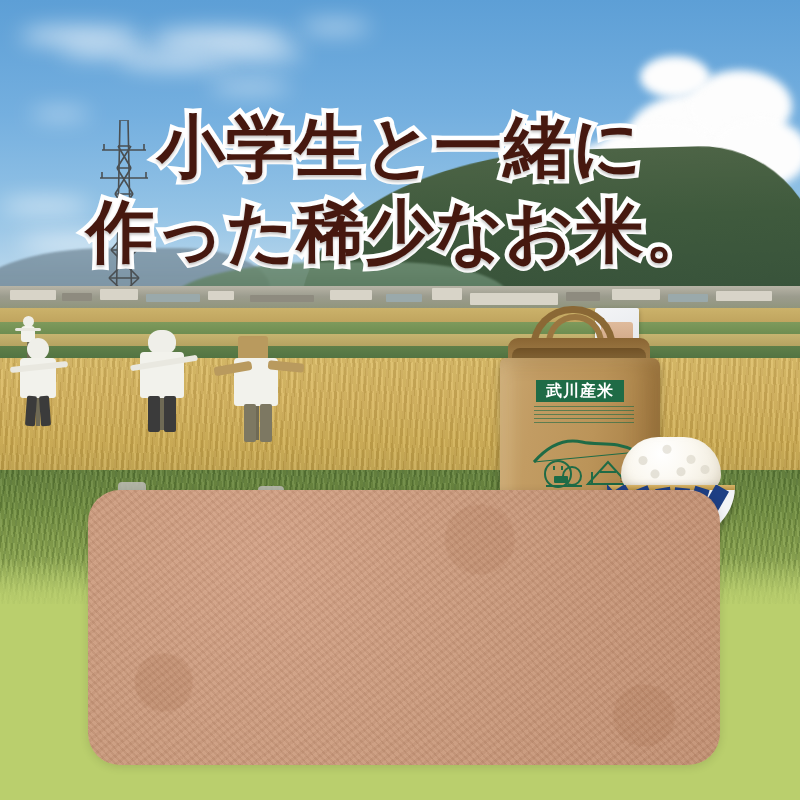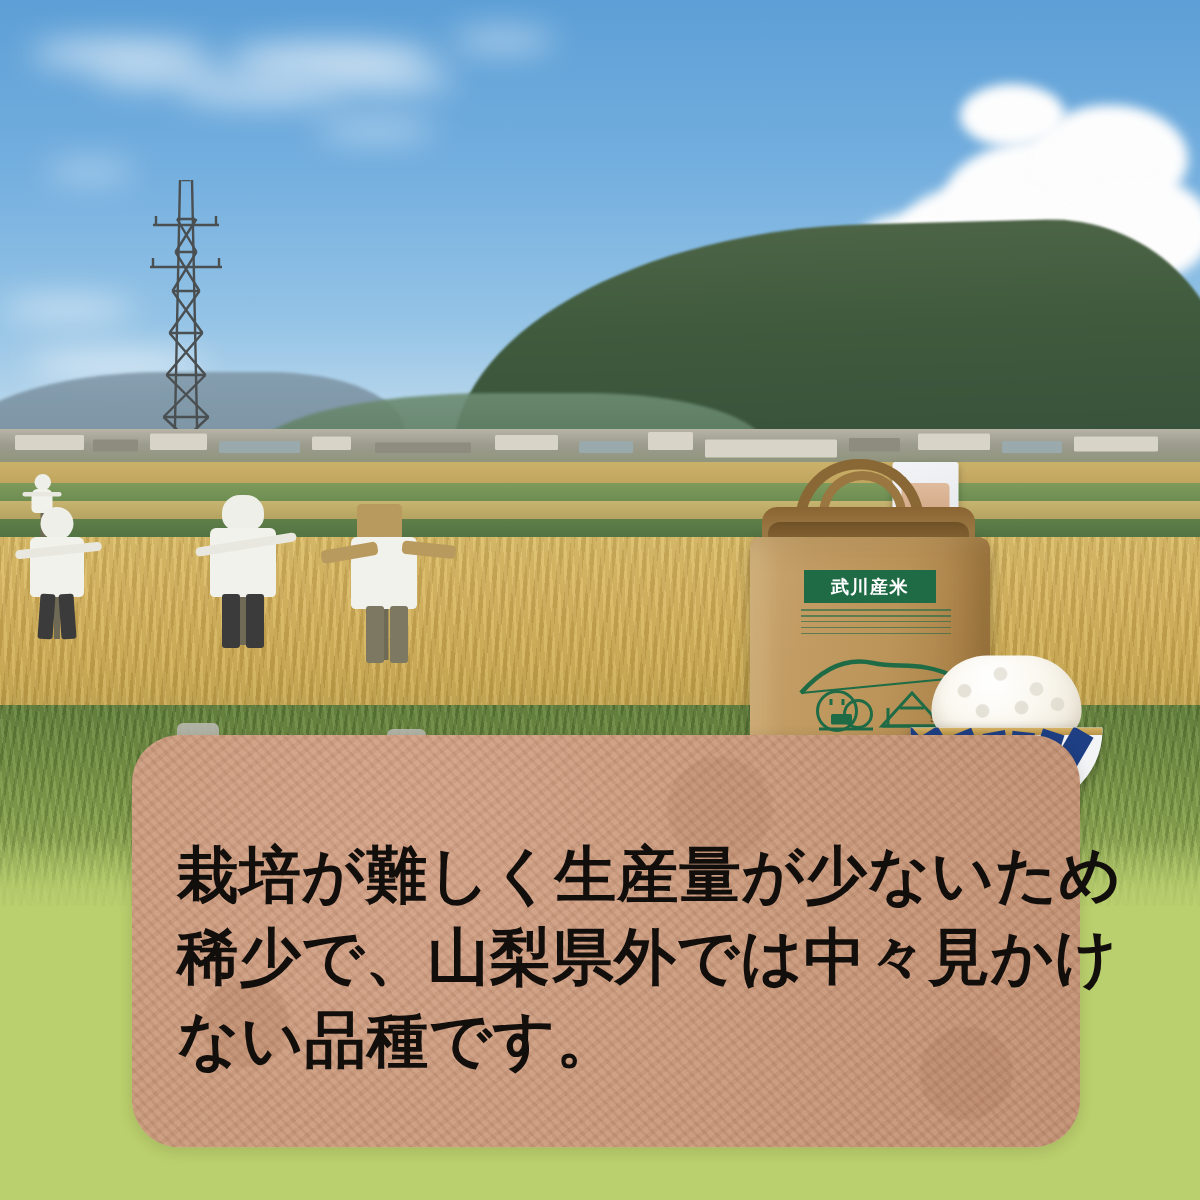--- a/index.html
+++ b/index.html
@@ -150,21 +150,21 @@
     border-radius:42px 42px 0 0;
   }
   .bag-handle2 {
     position:absolute; left:54px; top:14px; width:58px; height:46px;
     border:6px solid #9a7640; border-bottom:none;
     border-radius:30px 30px 0 0;
   }
   .bag-label {
     position:absolute; left:36px; top:22px; width:88px; height:22px;
     background:#1f6b46; border-radius:0;
-    color:#fff; font-size:12px; font-weight:bold; line-height:22px; text-align:center;
+    color:#fff; font-size:16px; font-weight:bold; line-height:22px; text-align:center;
     letter-spacing:1px;
   }
   .bag-fineprint {
     position:absolute; left:34px; top:48px; width:100px; height:18px;
     background:repeating-linear-gradient(180deg, rgba(31,107,70,.62) 0 1px, transparent 1px 4px);
   }
   .bag-art {
     position:absolute; left:30px; top:74px; width:112px; height:62px;
   }
   .bag-window {
@@ -460,22 +460,19 @@
       <div class="chev" style="left:88px;  transform:rotate(18deg);"></div>
       <div class="chev" style="left:108px; transform:rotate(30deg);"></div>
       <div class="chev" style="left:-14px; transform:rotate(-42deg);"></div>
     </div>
     <div class="bowl-foot"></div>
   </div>
 
   <div class="panel"></div>
 
   <div class="headline">
+    <span class="ln">小学生と一緒に</span>
+    <span class="ln">作った稀少なお米。</span>
   </div>
 
 
-  <div class="bodytext">
-    <span class="ln">栽培が難しく生産量が少ないため</span>
-    <span class="ln">稀少で、山梨県外では中々見かけ</span>
-    <span class="ln">ない品種です。</span>
-  </div>
 
 </div>
 
 </body></html>

